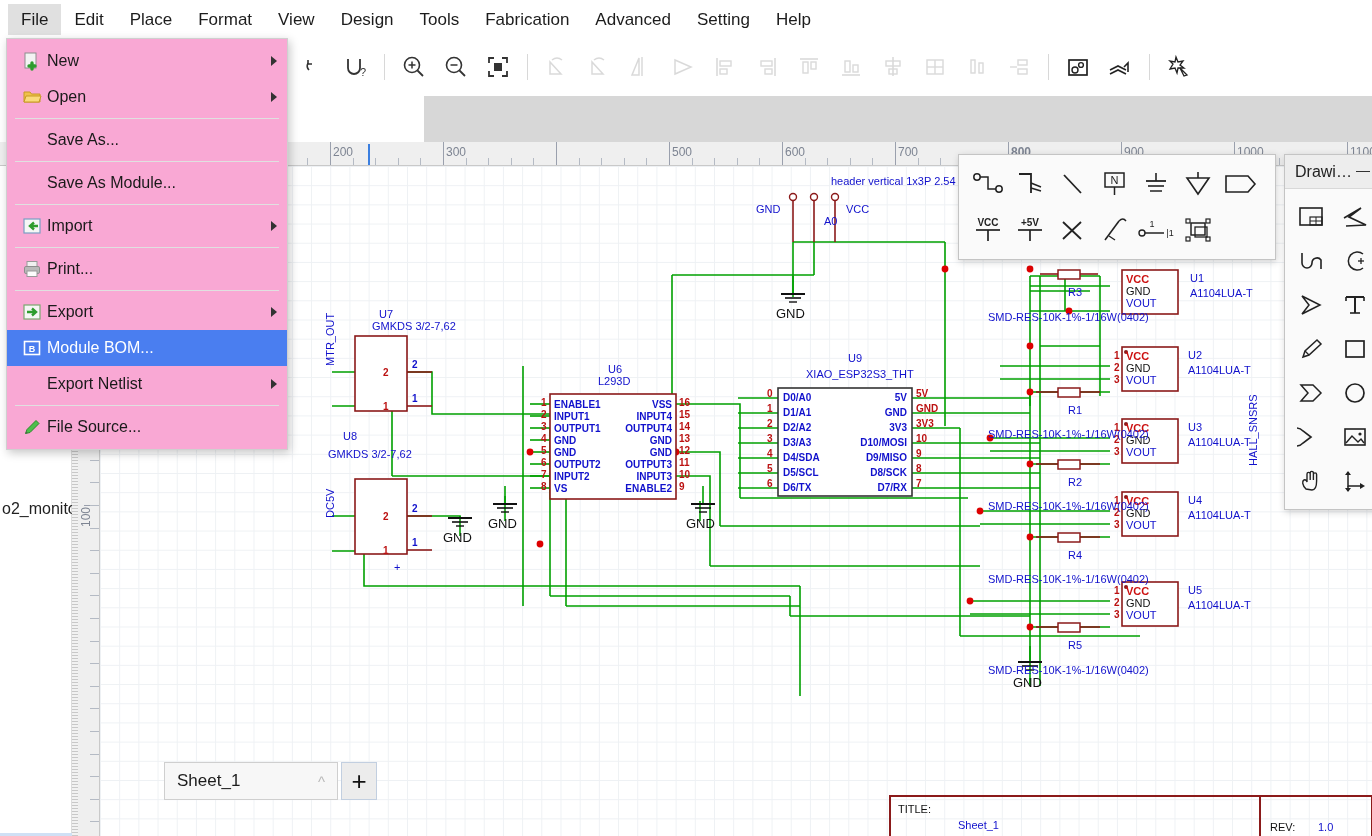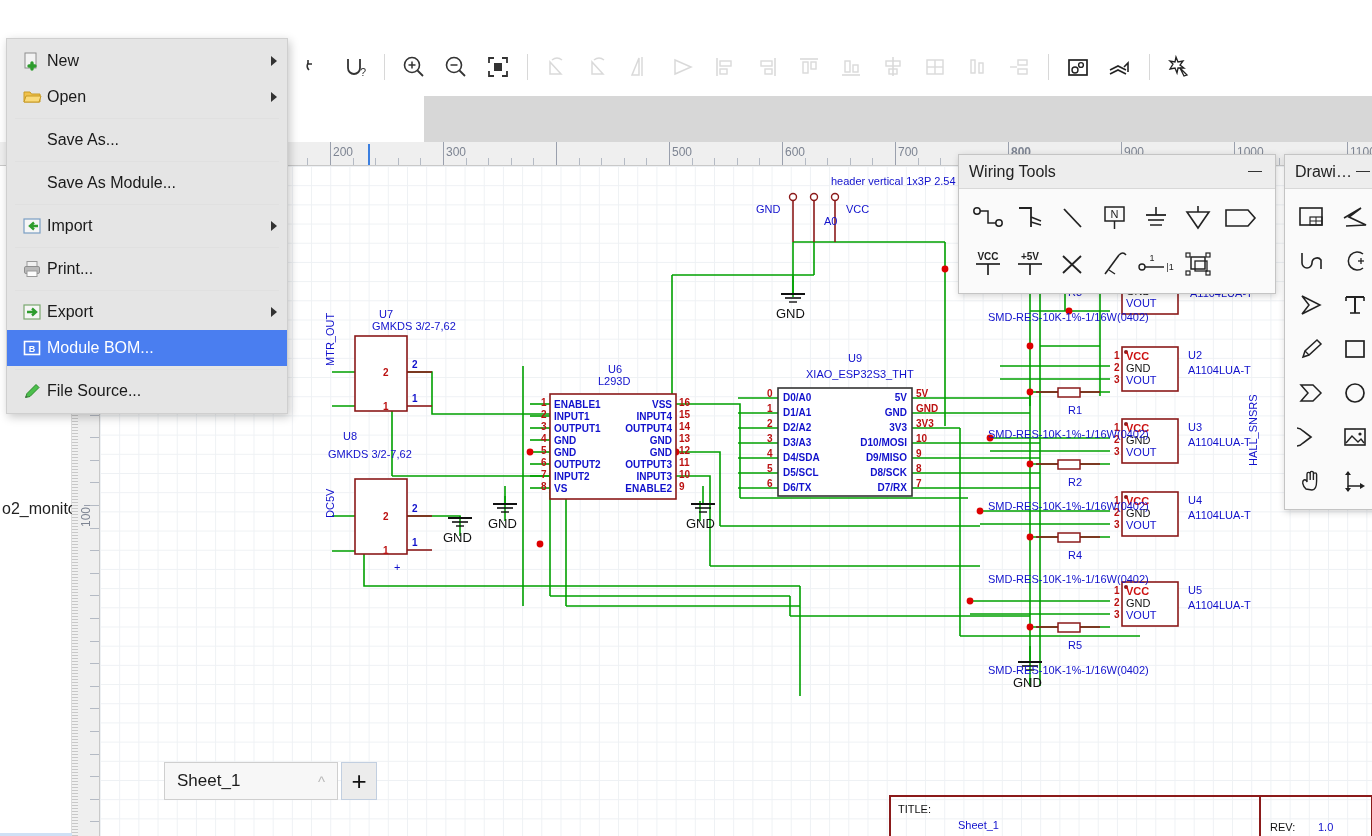--- a/index.html
+++ b/index.html
@@ -104,21 +104,21 @@
   .t-vcc    { fill: #cc1111; font-family: "Liberation Sans", sans-serif; font-size: 11px; font-weight: bold;}
   .body-box { fill: #ffffff; stroke: #8b1a1a; stroke-width: 1.6; }
   .body-box2{ fill: #ffffff; stroke: #333333; stroke-width: 1.6; }
   .wire     { stroke: #00a000; stroke-width: 1.6; fill: none; }
   .pinline  { stroke: #8b1a1a; stroke-width: 1.6; }
   .junction { fill: #dd0000; }
 
   
   .dropdown {
     position: absolute; top: 38px; left: 6px; width: 282px;
-    background: #e5e5e5; border: 1px solid #cfcfcf;
+    background: #f9a8d4; border: 1px solid #cfcfcf;
     box-shadow: 2px 3px 9px rgba(0,0,0,0.22); z-index: 200; padding: 4px 0;
   }
   .dd-item {
     display: flex; align-items: center; height: 36px; padding: 0 10px;
     font-size: 16px; color: #1a1a1a; cursor: default; position: relative;
   }
   .dd-item.selected { background: #4a7ef0; color: #ffffff; }
   .dd-ico { width: 30px; height: 24px; display:flex; align-items:center; justify-content:center; flex:0 0 auto; }
   .dd-label { flex: 1; }
   .dd-accel { font-size: 15px; color: #333; margin-left: 10px; }
@@ -168,20 +168,33 @@
     margin-left: 3px; display: flex; align-items: center; justify-content: center;
     font-size: 26px; color: #111; line-height: 1;
   }
   .chev { color: #b9b9b9; font-size: 15px; margin-left: 6px; }
 </style>
 </head>
 <body>
 
 <div id="app">
 
+  <div class="menubar">
+    <div class="menu-item active">File</div>
+    <div class="menu-item">Edit</div>
+    <div class="menu-item">Place</div>
+    <div class="menu-item">Format</div>
+    <div class="menu-item">View</div>
+    <div class="menu-item">Design</div>
+    <div class="menu-item">Tools</div>
+    <div class="menu-item">Fabrication</div>
+    <div class="menu-item">Advanced</div>
+    <div class="menu-item">Setting</div>
+    <div class="menu-item">Help</div>
+  </div>
 
   <div class="toolbar">
     <div style="width:286px;flex:0 0 auto;"></div>
 
     <div class="tbtn">
       <svg width="22" height="22" viewBox="0 0 22 22">
           <path d="M6 7 Q4 11 7 14" stroke="#333" stroke-width="1.6" fill="none"></path>
           <path d="M6 4 L6 8 L10 8" stroke="#333" stroke-width="1.6" fill="none"></path>
         </svg>
     </div>
@@ -833,26 +846,20 @@
     <div class="sheet-tab">
       <span class="nm">Sheet_1</span>
       <span class="chev">^</span>
     </div>
     <div class="sheet-add">
       <span>+</span>
     </div>
   </div>
 
   <div class="panel" id="wiring-tools">
-    <div class="panel-hd">
-      <span class="ttl">Wiring Tools</span>
-      <span class="panel-min">
-          <i></i>
-        </span>
-    </div>
     <div class="panel-body">
       <div class="pbtn">
         <svg width="34" height="30" viewBox="0 0 34 30">
             <circle cx="6" cy="8" r="3.2" stroke="#222" stroke-width="1.5" fill="none"></circle>
             <path d="M9 8 L17 8 L17 20 L25 20" stroke="#222" stroke-width="1.5" fill="none"></path>
             <circle cx="28" cy="20" r="3.2" stroke="#222" stroke-width="1.5" fill="none"></circle>
           </svg>
       </div>
       <div class="pbtn">
         <svg width="34" height="30" viewBox="0 0 34 30">
@@ -1112,20 +1119,25 @@
     <div class="dd-item selected">
       <span class="dd-ico">
         <svg width="20" height="20" viewBox="0 0 20 20">
             <rect x="2.5" y="3.5" width="15" height="13" fill="#4a7ef0" stroke="#ffffff" stroke-width="1.6"></rect>
             <text x="10" y="13.5" font-size="9" fill="#ffffff" text-anchor="middle" font-weight="bold" font-family="Liberation Sans, sans-serif">B</text>
           </svg>
       </span>
       <span class="dd-label">Module BOM...</span>
     </div>
 
+    <div class="dd-item">
+      <span class="dd-ico"></span>
+      <span class="dd-label">Export Netlist</span>
+      <span class="dd-arrow"></span>
+    </div>
     <div class="dd-sep"></div>
 
     <div class="dd-item">
       <span class="dd-ico">
         <svg width="20" height="20" viewBox="0 0 20 20">
             <path d="M3.5 16.5 L5 12.5 L14 3.5 L17 6.5 L8 15.5 Z" fill="#4cbf4c" stroke="#2a8a2a" stroke-width="1"></path>
             <path d="M3.5 16.5 L5.6 15.8 L4.2 14.4 Z" fill="#555"></path>
           </svg>
       </span>
       <span class="dd-label">File Source...</span>

